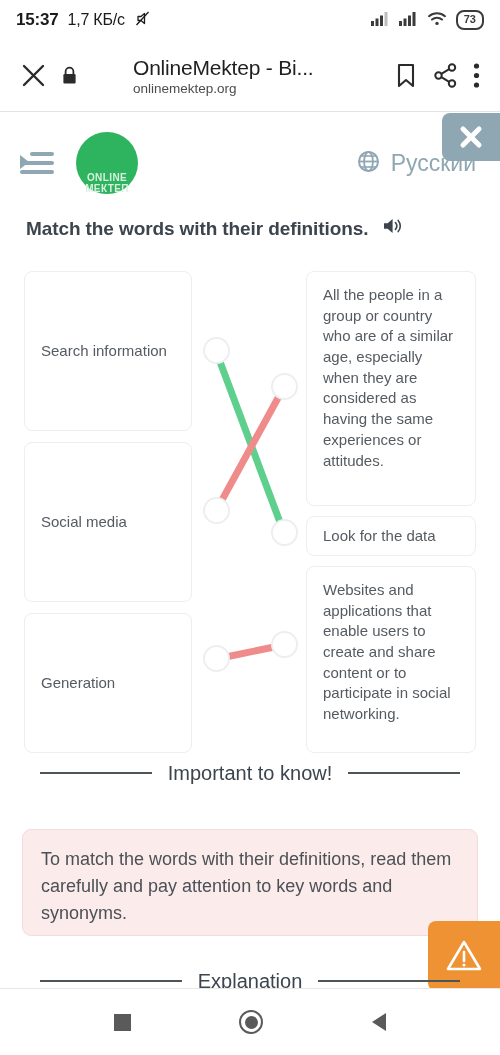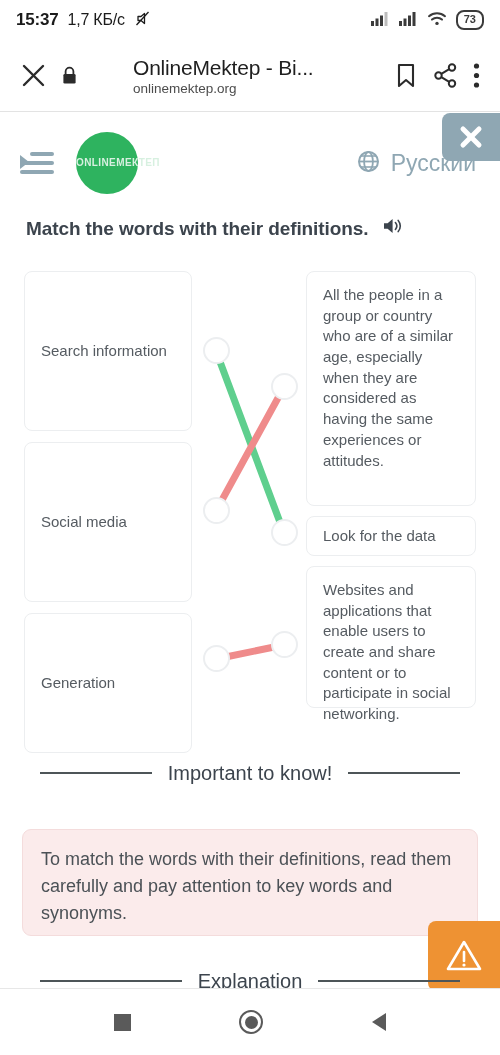--- a/index.html
+++ b/index.html
@@ -49,21 +49,21 @@
   .hamburger span:nth-child(1){ width:34px; margin-left:0;}
   .hamburger span:nth-child(2){ width:24px; margin-left:10px;}
   .hamburger span:nth-child(3){ width:34px; }
   .ham-arrow {
     position:absolute; left:0; top:3px;
     width:0;height:0;border-left:9px solid #8fa7b3;
     border-top:7px solid transparent;border-bottom:7px solid transparent;
   }
   .logo {
     width:62px; height:62px; border-radius:50%;
-    display:flex; flex-direction:row; align-items:center; justify-content:flex-start;
+    display:flex; flex-direction:column; align-items:center; justify-content:flex-end;
     margin-left:22px; line-height:1.05;
   }
   .logo span { font-size:10px; font-weight:700; letter-spacing:0.4px; color:#d7f0e0; }
   .lang { margin-left:auto; display:flex; align-items:center; gap:11px; padding-right:4px;}
   .lang-text { font-size:23px; color:#8fa7b3; }
   .closebtn {
     position:absolute; top:0px; right:0px;
     width:58px; height:48px; background:#8fa7b3;
     border-radius:8px 0 0 8px;
     display:flex; align-items:center; justify-content:center;
@@ -86,21 +86,21 @@
     font-size:15px; color:#555b61; line-height:1.38;
   }
   .card.def { align-items:flex-start; padding-top:13px; }
   .left-card { left:24px; width:168px; }
   .right-card { left:306px; width:170px; }
   .lc1 { top:9px;  height:160px; }
   .lc2 { top:180px; height:160px; }
   .lc3 { top:351px; height:140px; }
   .rc1 { top:9px;   height:235px; }
   .rc2 { top:254px; height:40px; align-items:center; padding-top:0;}
-  .rc3 { top:304px; height:142px; }
+  .rc3 { top:304px; height:187px; }
 
   .connector-svg { position:absolute; top:0; left:0; width:500px; height:480px; pointer-events:none; }
   .dot {
     position:absolute; width:27px; height:27px; border-radius:50%;
     background:#ffffff; border:2px solid #eceef0;
   }
 
   
   .divider {
     position:absolute; left:0; width:500px;

